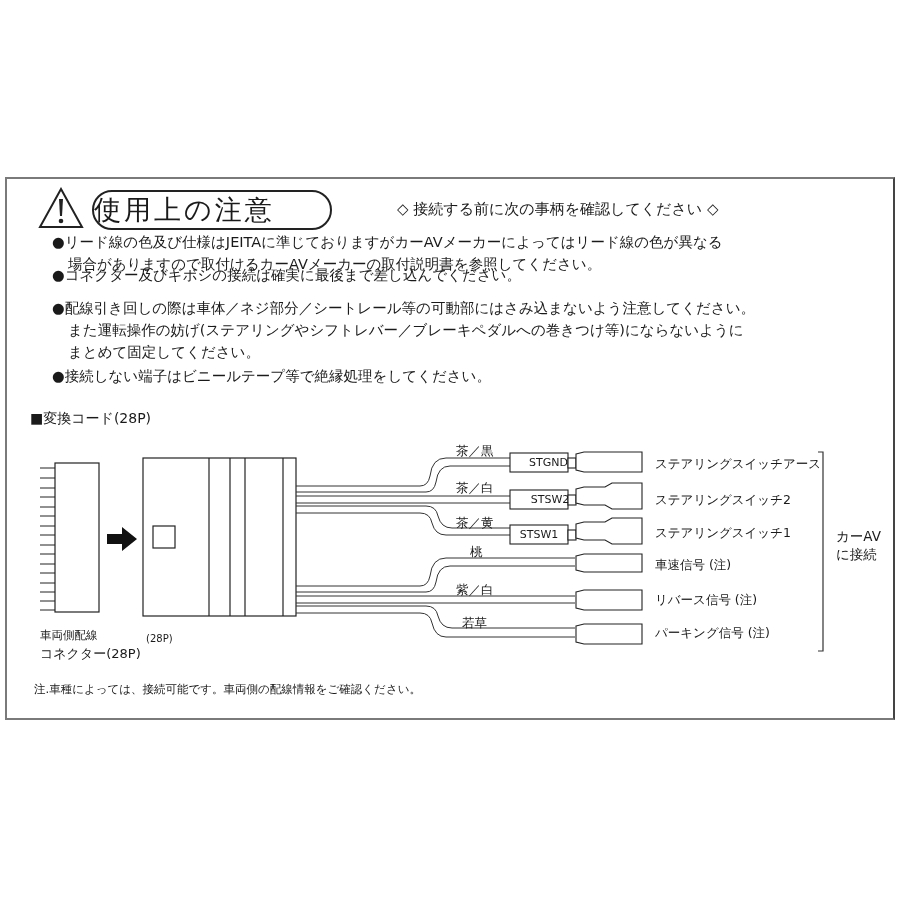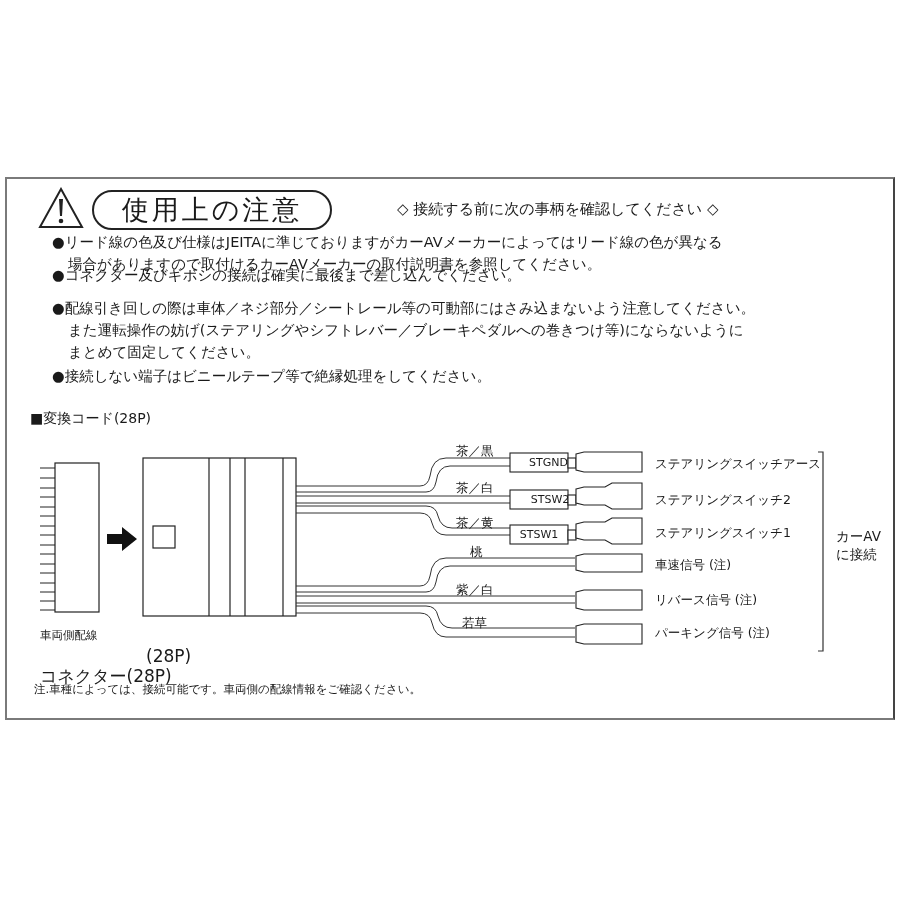--- a/index.html
+++ b/index.html
@@ -1,19 +1,19 @@
 <!DOCTYPE html>
 <html><head>
 <meta charset="utf-8">
 <style>
   html,body{margin:0;padding:0;background:#fff;}
   body{width:900px;height:900px;position:relative;overflow:hidden;font-family:"DejaVu Sans",sans-serif;color:#1a1a1a;}
   .frame{position:absolute;left:5px;top:177px;width:890px;height:543px;border:2px solid #7a7a7a;border-right-color:#444;box-sizing:border-box;}
   .abs{position:absolute;white-space:nowrap;}
-  .title-pill{position:absolute;left:92px;top:190px;width:240px;height:40px;border:2px solid #222;border-radius:20px;box-sizing:border-box;text-align:center;font-size:27px;line-height:36px;letter-spacing:3px;}
+  .title-pill{position:absolute;left:92px;top:190px;width:240px;height:40px;border:2px solid #222;border-radius:20px;box-sizing:border-box;font-size:27px;line-height:36px;letter-spacing:3px;}
   .warn{position:absolute;left:38px;top:187px;}
   .sub{left:385px;top:200px;font-size:15px;margin-left:12px;}
   .note-line{font-size:14.5px;line-height:22px;}
   .small{font-size:11px;}
   .lbl{font-size:12.5px;text-align:right;}
   svg.diag{position:absolute;left:0;top:0;}
 </style>
 </head>
 <body>
 
@@ -127,16 +127,16 @@
 <div class="abs lbl" style="left:655px;top:492px">ステアリングスイッチ2</div>
 <div class="abs lbl" style="left:655px;top:525px">ステアリングスイッチ1</div>
 <div class="abs lbl" style="left:655px;top:557px">車速信号 (注)</div>
 <div class="abs lbl" style="left:655px;top:592px">リバース信号 (注)</div>
 <div class="abs lbl" style="left:655px;top:625px">パーキング信号 (注)</div>
 
 <div class="abs" style="left:836px;top:528px;font-size:13.5px">カーAV</div>
 <div class="abs" style="left:836px;top:546px;font-size:13.5px">に接続</div>
 
 <div class="abs small" style="left:40px;top:628px;font-size:11.5px">車両側配線</div>
-<div class="abs small" style="left:40px;top:665px;font-size:17px">コネクター(28P)</div>
-<div class="abs small" style="left:146px;top:646px;font-size:17px">(28P)</div>
+<div class="abs small" style="left:40px;top:645px;font-size:13px">コネクター(28P)</div>
+<div class="abs small" style="left:146px;top:633px;font-size:10px">(28P)</div>
 
 <div class="abs" style="left:34px;top:682px;font-size:11.5px">注.車種によっては、接続可能です。車両側の配線情報をご確認ください。</div>
 
 </body></html>

